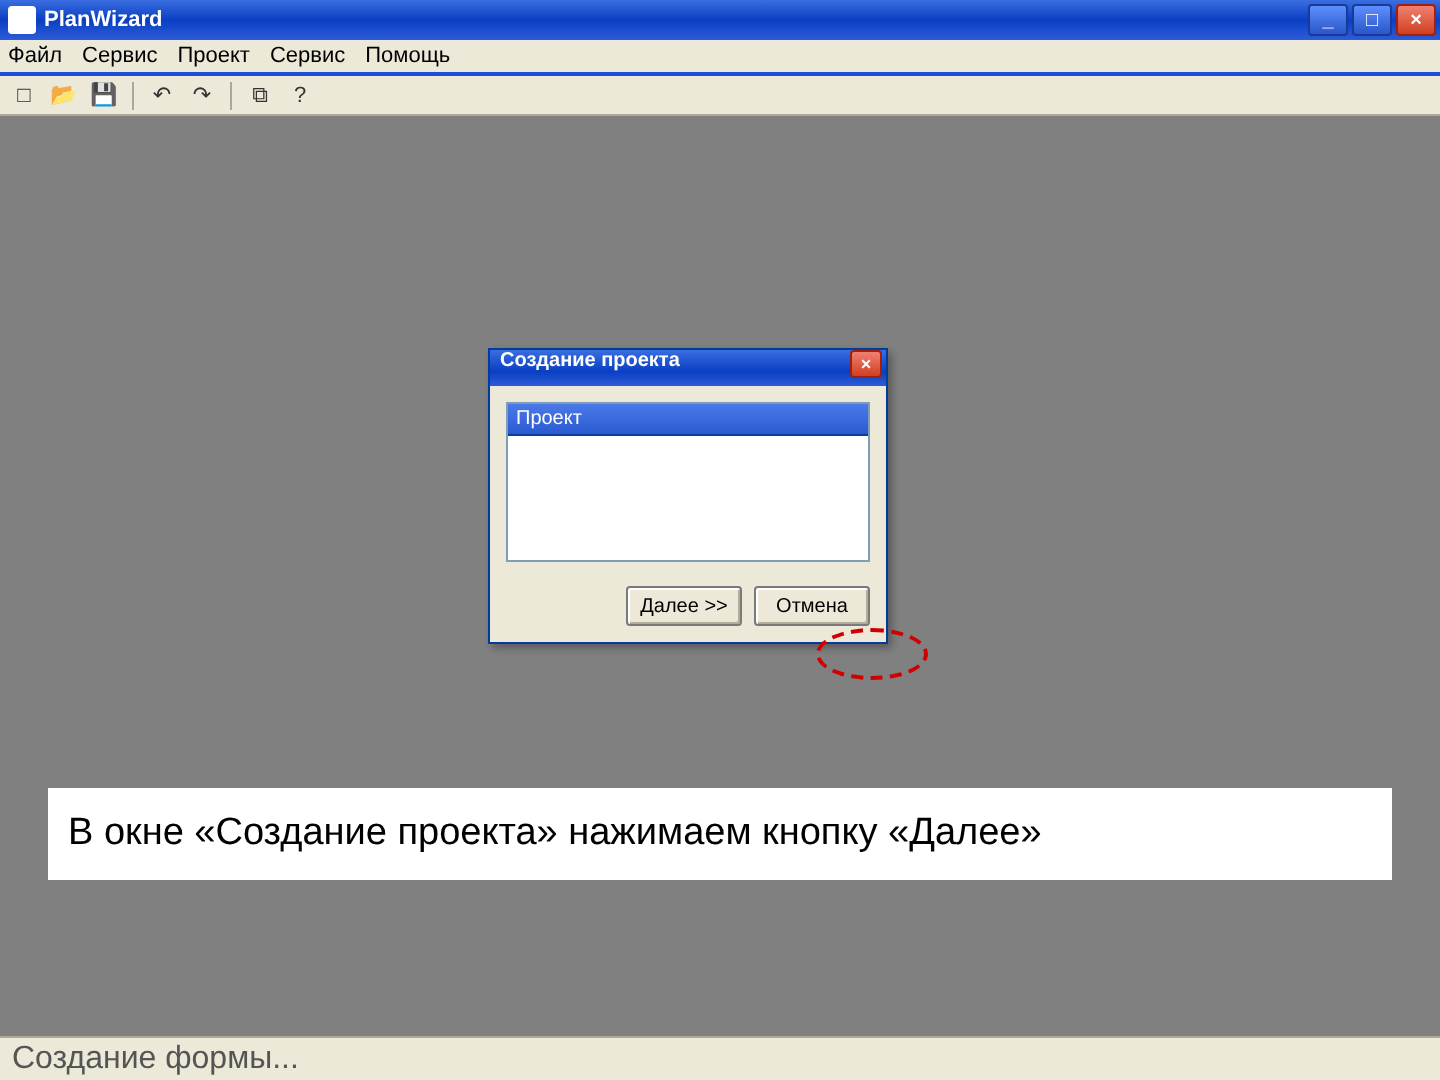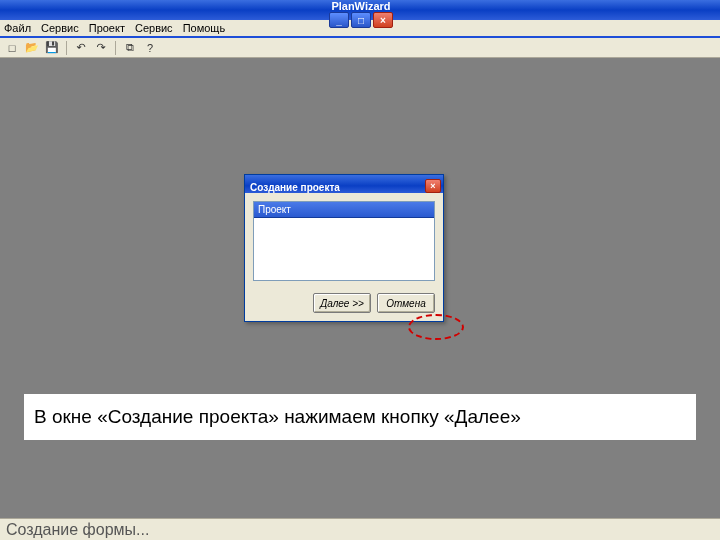--- a/index.html
+++ b/index.html
@@ -14,21 +14,20 @@
   }
   
   .titlebar {
     height: 20px;
     background: linear-gradient(to bottom, #3a6ee0 0%, #0a3fc4 50%, #2d5cd8 100%);
     display: flex;
     align-items: center;
     padding: 0 2px 0 4px;
     color: #fff;
     font-weight: bold;
-    flex-direction: column;
   }
   .titlebar .app-icon {
     width: 14px; height: 14px;
     background: #fff;
     margin-right: 4px;
     border-radius: 2px;
     display:inline-block;
   }
   .titlebar .title { flex: 1; font-size: 11px; }
   .win-controls { display: flex; gap: 2px; }
@@ -89,21 +88,21 @@
     left: 244px;
     top: 116px;
     width: 200px;
     background:#ece9d8;
     border:1px solid #003c9e;
     box-shadow: 2px 2px 4px rgba(0,0,0,.3);
   }
   .dtitlebar {
     height:18px;
     background: linear-gradient(to bottom,#3a6ee0 0%,#0a3fc4 60%,#2d5cd8 100%);
-    display:flex; align-items:flex-end;
+    display:flex; align-items:flex-start;
     padding:0 2px 0 5px;
     color:#fff; font-weight:bold; font-size:10px;
   }
   .dtitlebar .dtitle { flex:1; }
   .dclose {
     width:16px; height:14px;
     background: linear-gradient(to bottom,#f08070,#d04020);
     border:1px solid #a02010;
     border-radius:2px;
     color:#fff; font-size:9px; font-weight:bold;
@@ -123,21 +122,20 @@
     background: linear-gradient(to bottom,#4a7ae8,#2a5ad0);
     color:#fff;
     font-size:10px;
     padding:2px 4px;
     border-bottom:1px solid #123a9a;
   }
   .dbuttons {
     display:flex; justify-content:flex-end;
     gap:6px;
     padding: 4px 8px 8px;
-    font-style: italic;
   }
   .btn {
     min-width: 58px;
     height: 20px;
     background:#ece9d8;
     border:1px solid #7a7a7a;
     border-radius:2px;
     box-shadow: inset 1px 1px 0 #fff, inset -1px -1px 0 #b0ad98;
     font-size:10px;
     display:flex;align-items:center;justify-content:center;

